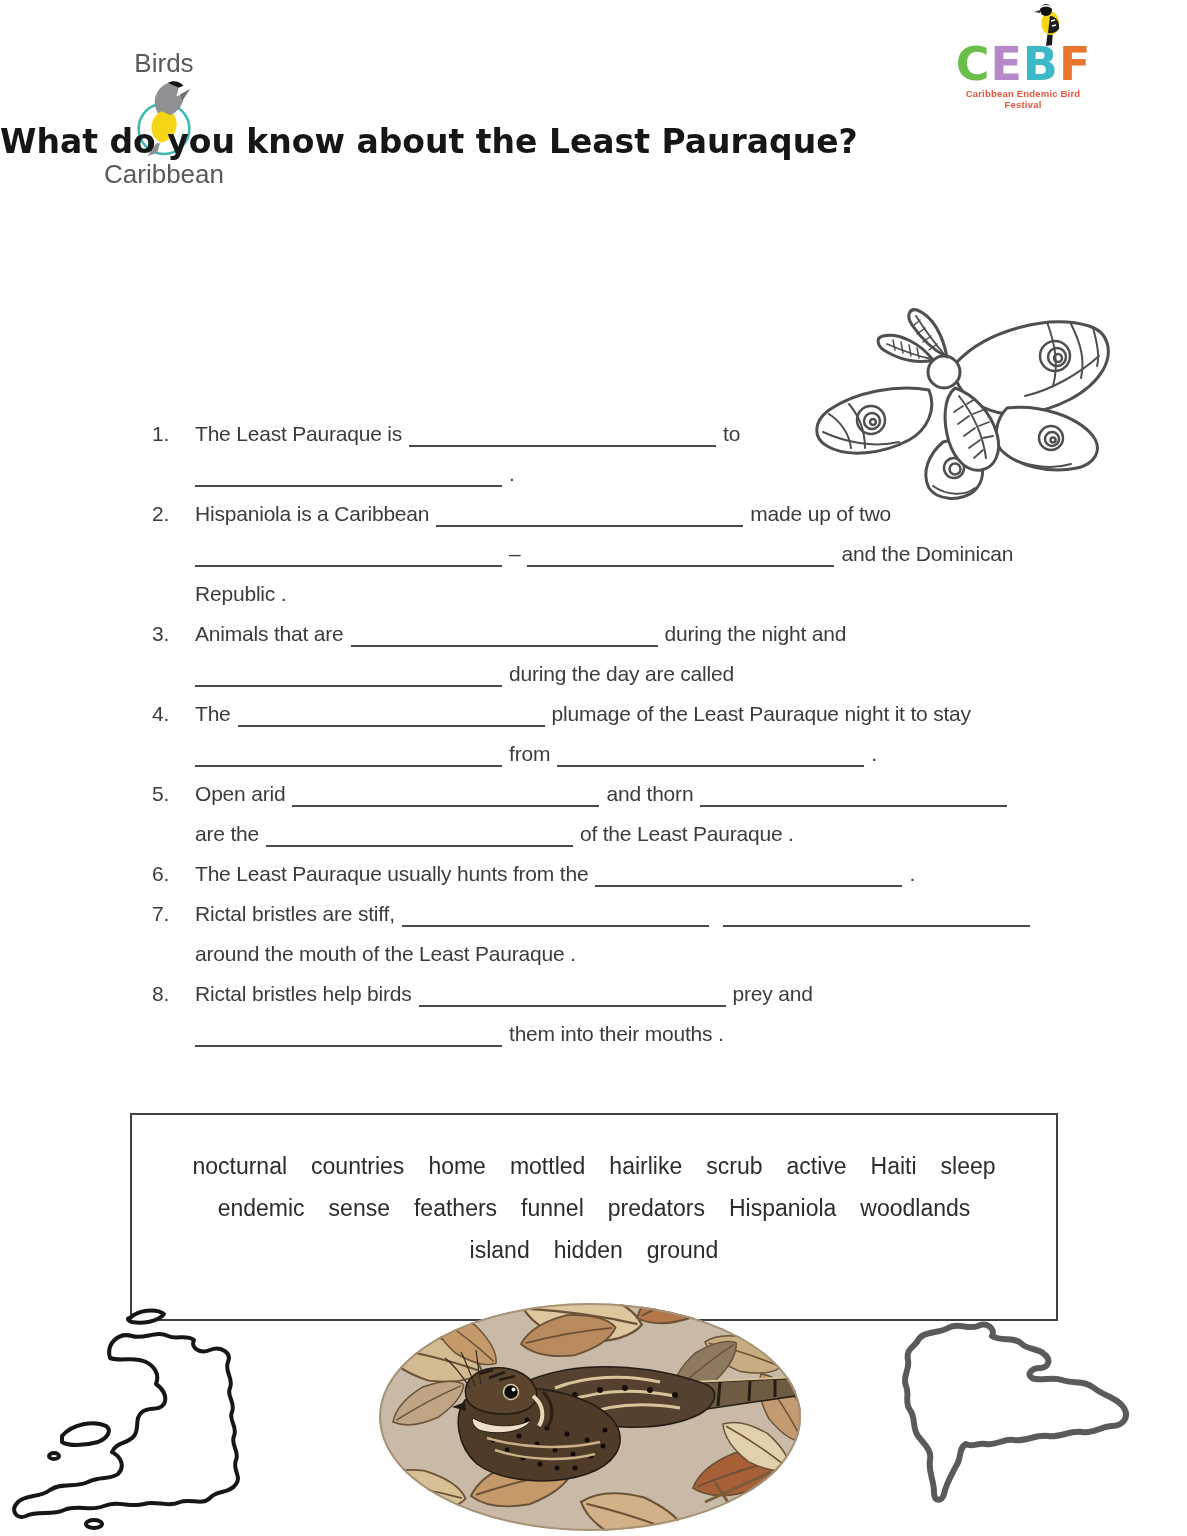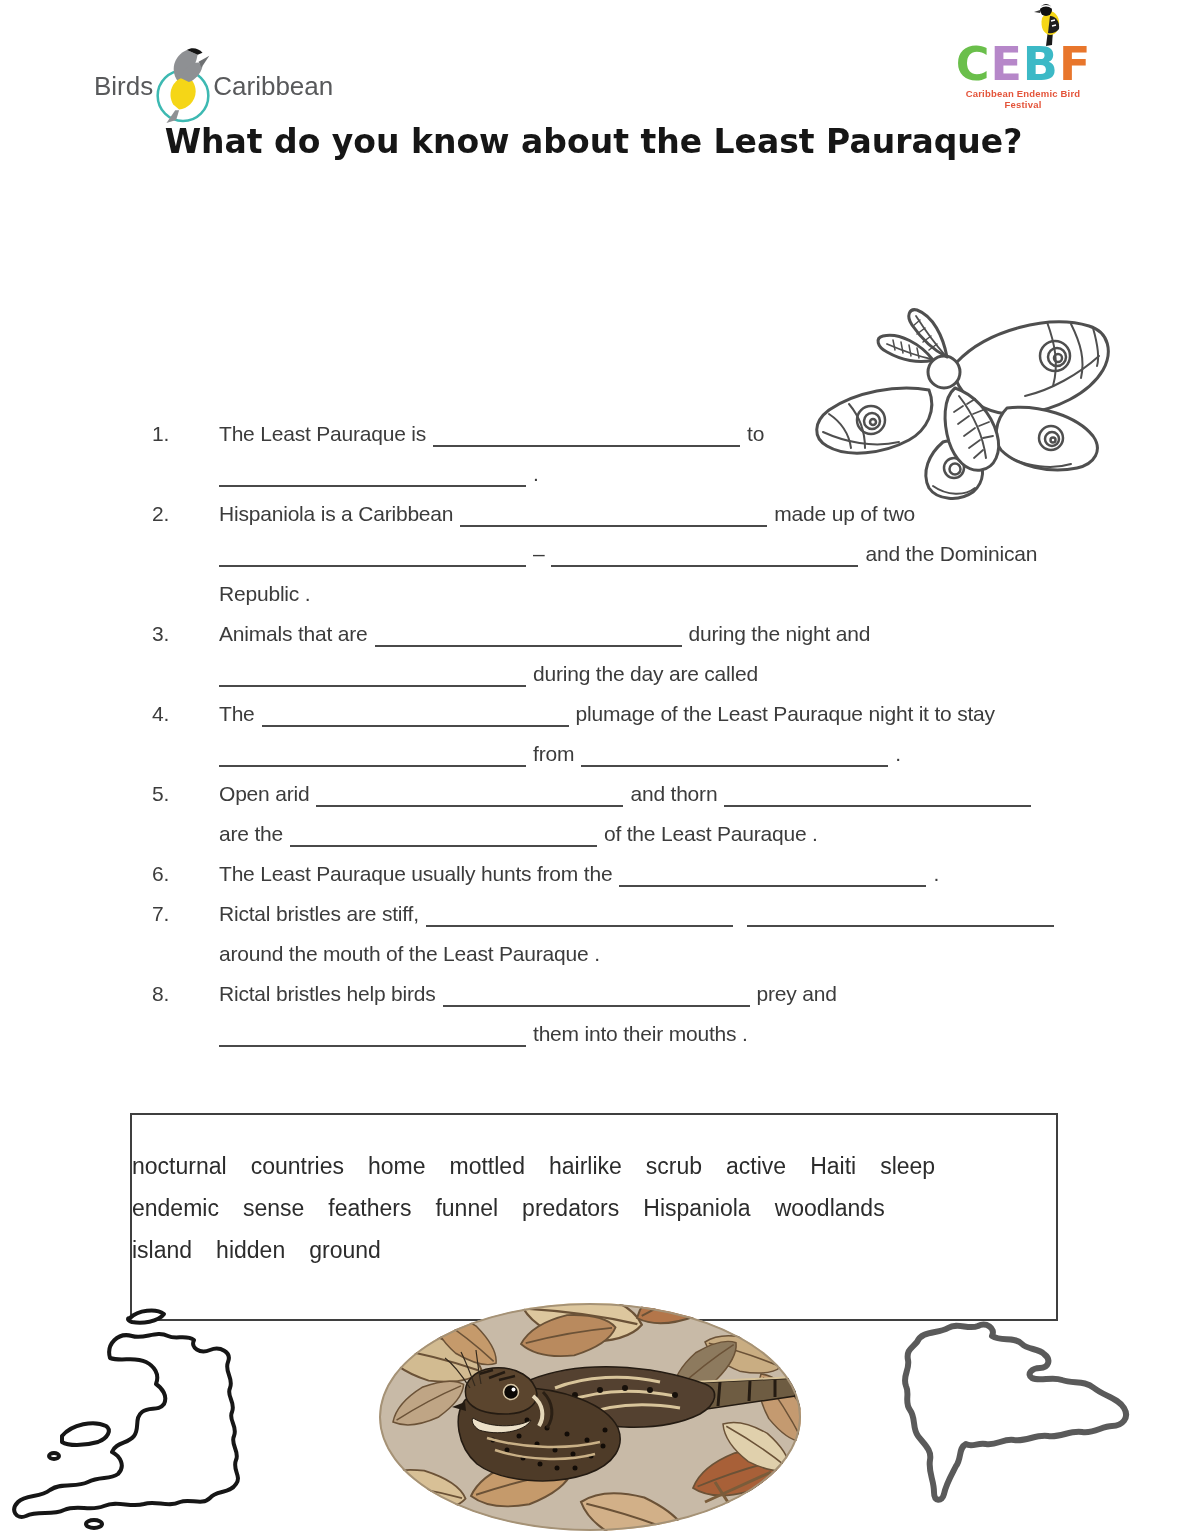--- a/index.html
+++ b/index.html
@@ -1,55 +1,55 @@
 <!DOCTYPE html>
 <html><head>
 <meta charset="utf-8">
 <style>
   html,body{margin:0;padding:0;background:#ffffff;}
   .page{position:relative;width:1187px;height:1536px;background:#fff;overflow:hidden;
         font-family:"Liberation Sans",sans-serif;}
 
   
-  .bc-logo{position:absolute;left:94px;top:48px;display:flex;align-items:center;gap:2px;}
+  .bc-logo{position:absolute;left:104px;top:48px;display:flex;align-items:center;gap:2px;flex-direction:column;}
   .bc-word{font-size:26px;color:#58595b;letter-spacing:0px;}
   .bc-bird{width:64px;height:76px;margin:0 -4px;}
   .cebf{position:absolute;left:948px;top:40px;width:150px;text-align:center;}
   .cebf-letters{position:relative;display:flex;justify-content:center;gap:1px;
         font-family:"DejaVu Sans",sans-serif;font-weight:bold;font-size:46px;line-height:48px;}
   .cebf-letter{display:inline-block;}
   .cebf-bird{position:absolute;left:86px;top:-38px;width:30px;height:46px;}
   .cebf-sub{font-size:9.5px;letter-spacing:.2px;margin-top:0;font-weight:bold;}
 
   
-  .title{position:absolute;left:0;top:122px;width:100%;margin:0;text-align:center;
+  .title{position:absolute;left:0;top:122px;width:100%;margin:0;
          font-family:"DejaVu Sans",sans-serif;font-weight:bold;font-size:33px;color:#161616;}
   .intro{position:absolute;left:118px;top:216px;width:985px;
          font-family:"DejaVu Sans",sans-serif;font-size:25px;color:#1e1e1e;}
   .intro-line{line-height:50px;white-space:nowrap;}
 
   
   .moth{position:absolute;left:797px;top:300px;width:320px;height:212px;}
 
   
   .questions{position:absolute;left:152px;top:414px;width:920px;
              font-size:21px;color:#3c3c3c;letter-spacing:-0.2px;}
   .question{display:flex;}
   .qnum{width:43px;flex:none;line-height:40px;}
   .qbody{flex:1;}
-  .qline{line-height:40px;white-space:nowrap;margin-left:24px;}
+  .qline{line-height:40px;white-space:nowrap;}
   .qtext{display:inline-block;}
   .qblank{display:inline-block;width:307px;height:26px;border-bottom:2px solid #4a4a4a;
           vertical-align:-6px;margin:0 7px;}
   .qline .qblank:first-child{margin-left:0;}
 
   
   .wordbank{position:absolute;left:130px;top:1113px;width:924px;height:174px;
             border:2px solid #3f3f3f;padding-top:30px;box-sizing:content-box;}
-  .wb-row{display:flex;gap:24px;line-height:42px;
+  .wb-row{display:flex;justify-content:center;gap:24px;line-height:42px;
           font-size:23px;color:#2c2c2c;}
   .wb-word{display:inline-block;}
 
   
   .haiti{position:absolute;left:10px;top:1296px;width:330px;height:235px;}
   .birdoval{position:absolute;left:375px;top:1300px;width:430px;height:235px;}
   .drmap{position:absolute;left:862px;top:1302px;width:305px;height:220px;}
 </style>
 </head>
 <body>

